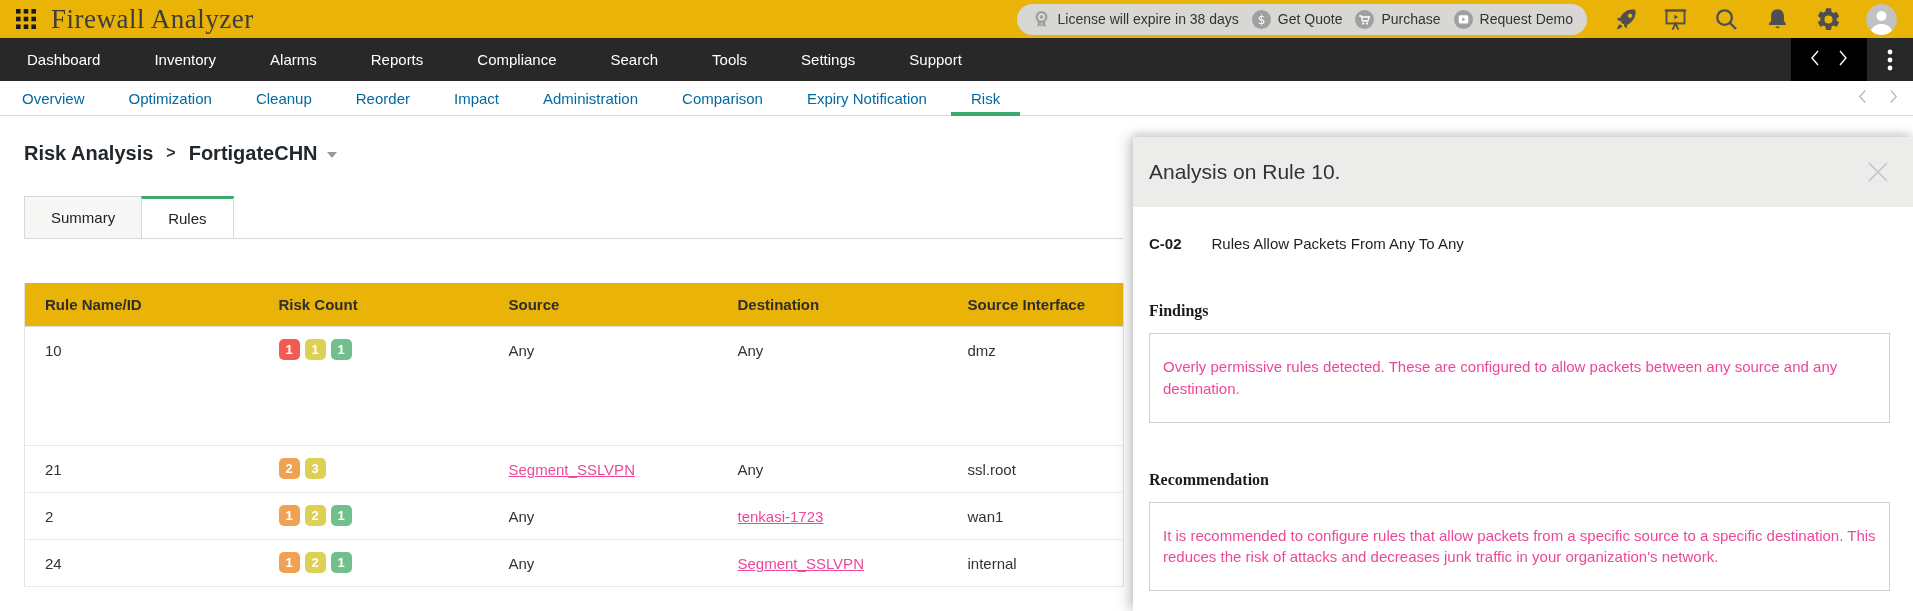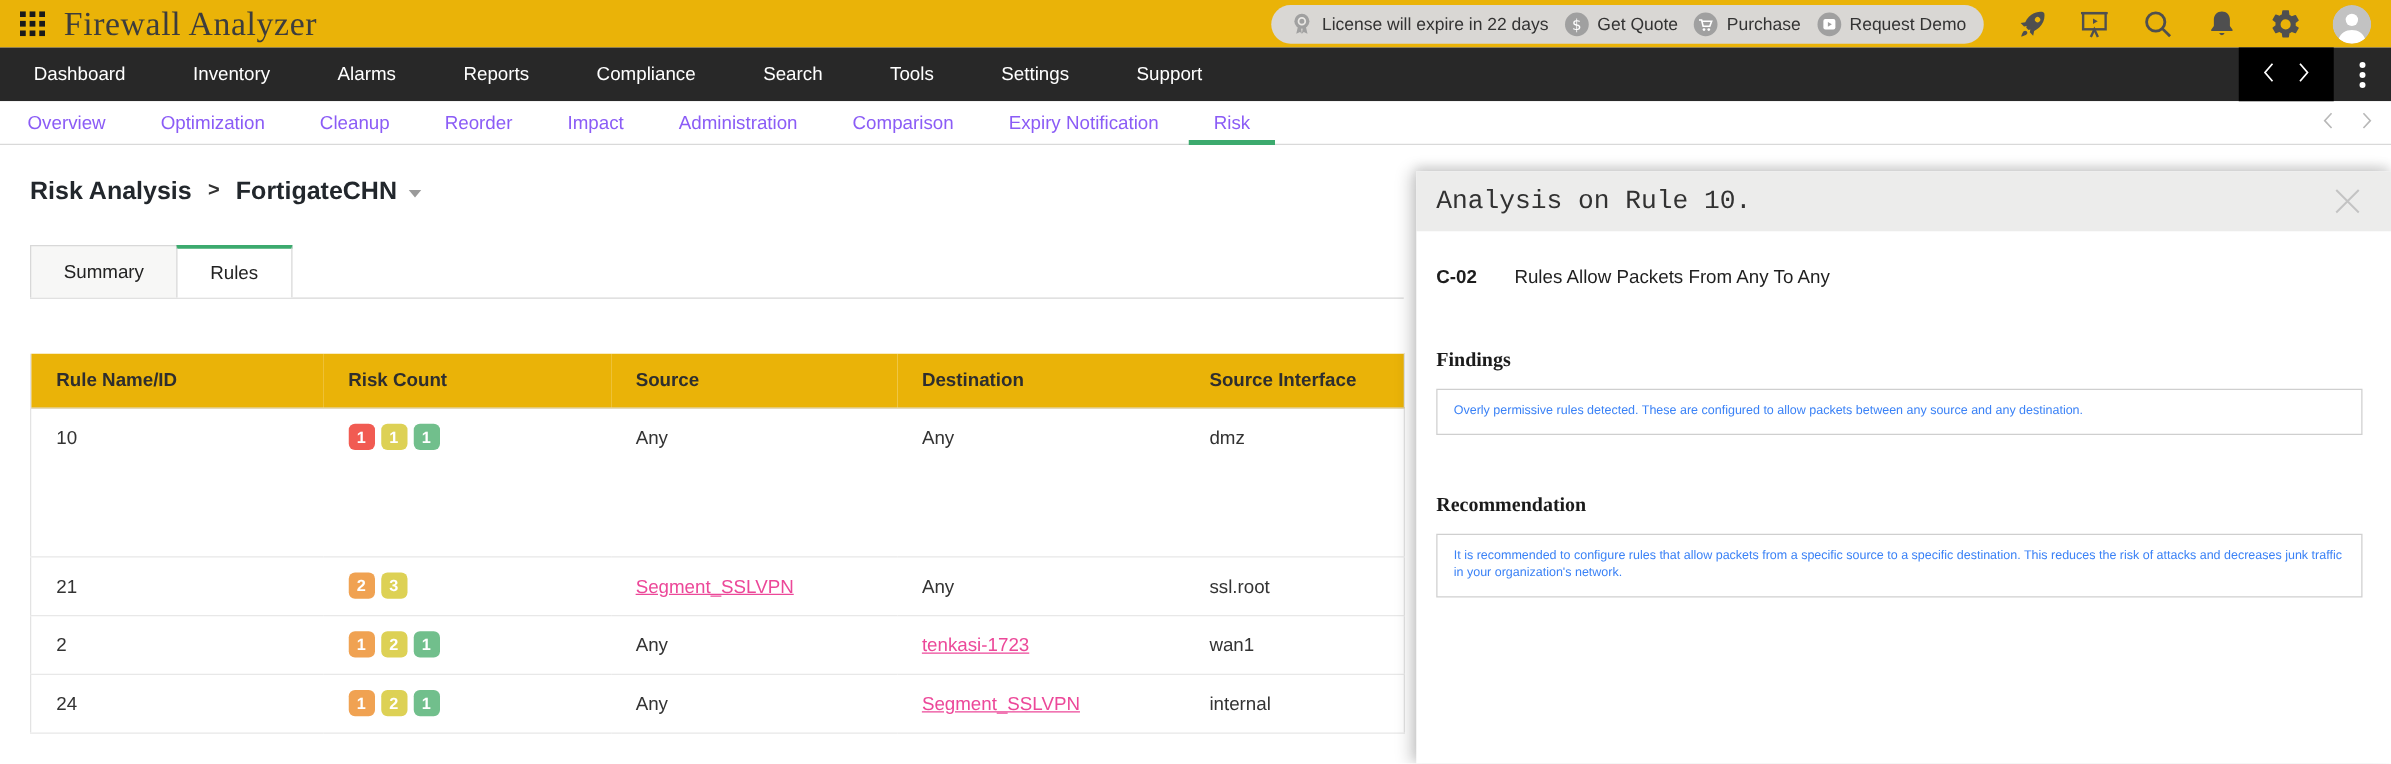--- a/index.html
+++ b/index.html
@@ -19,21 +19,21 @@
 
   
   .main-nav { height: 43px; background: #282828; display: flex; align-items: stretch; color: #fff; font-size: 15px; }
   .nav-item { display: flex; align-items: center; padding: 0 27px; cursor: pointer; white-space: nowrap; }
   .nav-item.active { background: #52b980; }
   .nav-right { margin-left: auto; display: flex; align-items: stretch; }
   .nav-chevron-box { background: #000; display: flex; align-items: center; gap: 16px; padding: 0 18px; }
   .nav-kebab { display: flex; align-items: center; padding: 0 20px; }
 
   
-  .sub-nav { height: 35px; background: #fff; border-bottom: 1px solid #d9d9d9; display: flex; align-items: stretch; font-size: 15px; color: #8b5cf6; }
+  .sub-nav { height: 35px; background: #fff; border-bottom: 1px solid #d9d9d9; display: flex; align-items: stretch; font-size: 15px; color: #0369a1; }
   .subnav-item { display: flex; align-items: center; padding: 0 22px; position: relative; cursor: pointer; white-space: nowrap; }
   .subnav-item.active::after { content: ""; position: absolute; left: 2px; right: 2px; bottom: -1px; height: 4px; background: #3caa6e; }
   .subnav-right { margin-left: auto; display: flex; align-items: center; gap: 20px; padding-right: 14px; }
 
   
   .content { padding: 22px 0 0 24px; }
   .breadcrumb { display: flex; align-items: center; gap: 13px; font-size: 20px; font-weight: bold; color: #22272c; height: 30px; }
   .crumb-sep { font-size: 16px; color: #333; }
   .crumb-device { display: flex; align-items: center; gap: 9px; cursor: pointer; }
   .caret-down { width: 0; height: 0; border-left: 5px solid transparent; border-right: 5px solid transparent; border-top: 6px solid #9a9a9a; margin-top: 3px; }
@@ -53,29 +53,29 @@
   .rules tbody tr.tall { height: 119px; }
   .badge { display: inline-flex; align-items: center; justify-content: center; width: 21px; height: 21px; border-radius: 5px;
     color: #fff; font-size: 13px; font-weight: bold; margin-right: 5px; position: relative; top: -3px; }
   .badge-red { background: #f15b52; } .badge-orange { background: #f0a252; }
   .badge-yellow { background: #ddd155; } .badge-green { background: #71bf8c; }
   a.cell-link { color: #ec4899; text-decoration: underline; }
 
   
   .panel { position: absolute; left: 1133px; top: 137px; right: 0; bottom: 0; background: #fff;
     box-shadow: -5px 0 12px rgba(0,0,0,.18), 0 -4px 8px rgba(0,0,0,.10); }
-  .panel-header { height: 48px; background: #ececeb; display: flex; align-items: center; padding: 0 22px 0 16px; font-family: Liberation Mono, monospace; }
+  .panel-header { height: 70px; background: #ececeb; display: flex; align-items: center; padding: 0 22px 0 16px; }
   .panel-title { font-size: 21px; color: #323232; }
   .panel-close { margin-left: auto; width: 26px; height: 26px; cursor: pointer; }
   .panel-body { padding: 28px 23px 0 16px; }
   .code-row { display: flex; align-items: baseline; gap: 30px; }
   .code { font-size: 15px; font-weight: bold; color: #1d1d1d; }
   .code-heading { font-size: 15px; font-weight: 500; color: #1f1f1f; }
   .section-label { margin-top: 48px; font-family: "Liberation Serif", serif; font-weight: bold; font-size: 16px; color: #1b1b1b; }
-  .section-box { margin-top: 13px; border: 1px solid #cfcfcf; padding: 10px 13px; font-size: 10px; line-height: 1.45; color: #3b82f6; }
+  .section-box { margin-top: 13px; border: 1px solid #cfcfcf; padding: 22px 13px; font-size: 15px; line-height: 1.45; color: #ec4899; }
 </style>
 </head>
 <body>
 
 <div class="screen">
 
   <div class="app-header">
     <span class="grid-icon">
       <svg viewBox="0 0 20 20" width="20" height="20">
           <g fill="#1a1a1a">
@@ -97,21 +97,21 @@
       <div class="license-pill">
         <span class="pill-item">
           <span class="pill-icon">
             <svg viewBox="0 0 21 21" width="21" height="21">
               <path d="M7.5 11.5 6 18l3-1.4L10.5 18l-1-6.5z" fill="#a0a0a0"></path>
               <path d="M13.5 11.5 15 18l-3-1.4L10.5 18l1-6.5z" fill="#a0a0a0"></path>
               <circle cx="10.5" cy="8" r="6" fill="#a0a0a0"></circle>
               <circle cx="10.5" cy="8" r="2.7" fill="none" stroke="#e9e7e4" stroke-width="1.4"></circle>
             </svg>
           </span>
-          <span>License will expire in 22 days</span>
+          <span>License will expire in 38 days</span>
         </span>
         <span class="pill-item">
           <span class="pill-icon">
             <svg viewBox="0 0 21 21" width="21" height="21">
               <circle cx="10.5" cy="10.5" r="9.5" fill="#a0a0a0"></circle>
               <text x="10.5" y="15" text-anchor="middle" font-size="12" fill="#fff" font-family="DejaVu Sans, sans-serif">$</text>
             </svg>
           </span>
           <span>Get Quote</span>
         </span>

